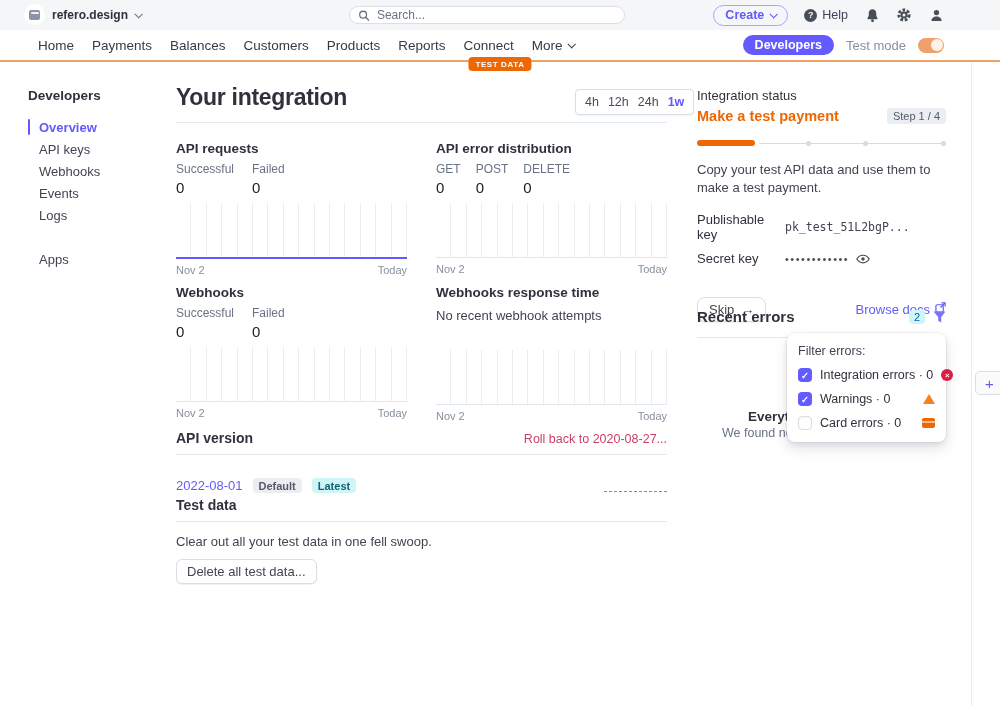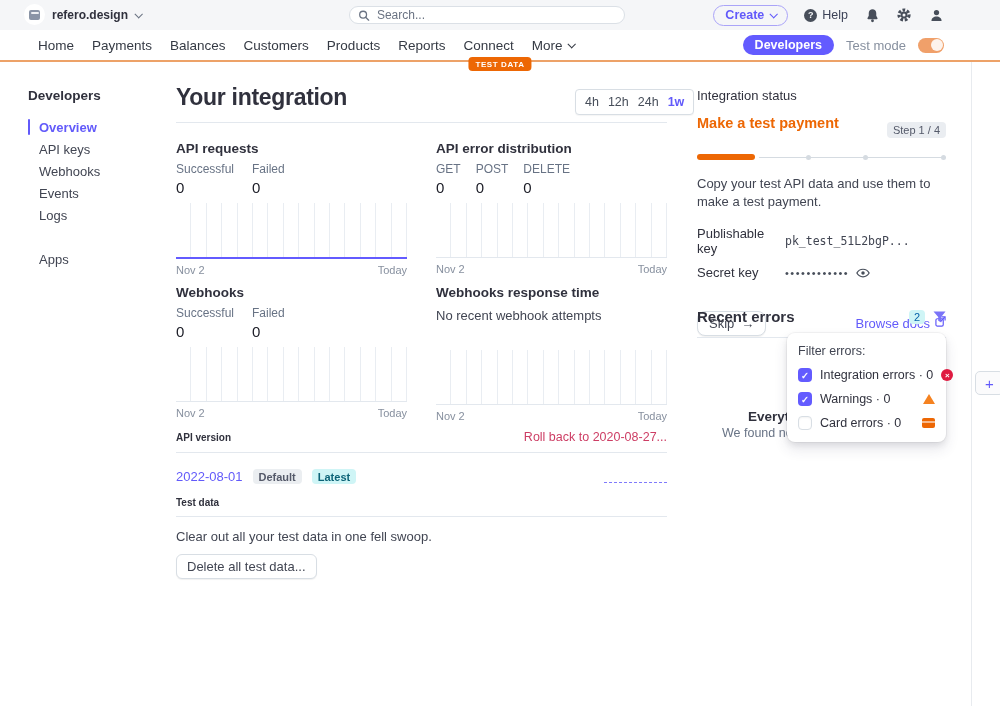--- a/index.html
+++ b/index.html
@@ -61,39 +61,39 @@
   .stat-value{font-size:15px;color:#1a1b25;margin-top:3px;}
   .plot{margin-top:7px;height:54px;border-bottom:1px solid #e3e8ee;
       background-image:repeating-linear-gradient(90deg,transparent 0,transparent 14.4px,#e9edf2 14.4px,#e9edf2 15.4px);}
   .plot.purple-base{border-bottom:2px solid #635bff;}
   .axis-row{display:flex;justify-content:space-between;font-size:11px;color:#87909f;margin-top:5px;}
   .empty-text{font-size:13px;color:#414552;margin-top:8px;}
   .plot.lower{margin-top:27px;}
 
   .block{position:absolute;left:176px;width:491px;}
   .block-header{display:flex;justify-content:space-between;align-items:baseline;}
-  .block-title{font-size:10px;font-weight:bold;color:#30313d;}
+  .block-title{font-size:14px;font-weight:bold;color:#30313d;}
   .rollback-link{font-size:12.5px;color:#cd3d64;cursor:pointer;}
   .block-divider{height:1px;background:#e3e8ee;margin-top:8px;}
-  .version-row{display:flex;align-items:center;gap:10px;margin-top:16px;position:relative;}
+  .version-row{display:flex;align-items:center;gap:10px;margin-top:23px;position:relative;}
   .version-link{font-size:13px;color:#625afa;cursor:pointer;}
   .badge{font-size:11px;font-weight:bold;padding:1.5px 6px;border-radius:4px;}
   .badge-default{background:#ebeef1;color:#545969;}
   .badge-latest{background:#cff5f6;color:#0c6377;}
   .dashed-underline{position:absolute;right:0;top:13px;width:63px;border-bottom:1px dashed #7f7afc;}
   .block-desc{font-size:13px;color:#414552;margin-top:12px;}
   .delete-btn{margin-top:10px;display:inline-block;background:#fff;border:1px solid #d8dee4;border-radius:6px;
       padding:4px 10px;font-size:13px;color:#414552;box-shadow:0 1px 1px rgba(0,0,0,.06);cursor:pointer;}
 
   
   .right-panel{position:absolute;left:697px;top:88px;width:249px;}
   .integration-label{font-size:13px;color:#30313d;}
   .status-row{display:flex;justify-content:space-between;align-items:center;margin-top:5px;}
   .status-title{font-size:14.5px;font-weight:bold;color:#ed6704;}
-  .step-badge{background:#eaedf1;color:#545969;font-size:11px;padding:2px 6px;border-radius:4px;margin-top:14px;}
+  .step-badge{background:#eaedf1;color:#545969;font-size:11px;padding:2px 6px;border-radius:4px;}
   .progress{position:relative;margin-top:16px;height:7px;}
   .progress-fill{position:absolute;left:0;top:0;width:58px;height:6px;background:#ed6704;border-radius:3px;}
   .progress-track{position:absolute;left:62px;right:0;top:2.5px;height:1px;background:#d5dbe1;}
   .progress-dot{position:absolute;top:.5px;width:5px;height:5px;border-radius:50%;background:#d5dbe1;}
   .status-desc{margin-top:14px;font-size:13px;line-height:1.35;color:#414552;}
   .key-row{display:flex;align-items:center;margin-top:9px;}
   .key-row.first{margin-top:16px;}
   .key-label{width:88px;font-size:13px;color:#30313d;flex-shrink:0;}
   .key-value{font-family:"DejaVu Sans Mono","Liberation Mono",monospace;font-size:11.5px;color:#414552;}
   .secret-dots{font-size:11px;letter-spacing:1.5px;color:#474e5a;}

